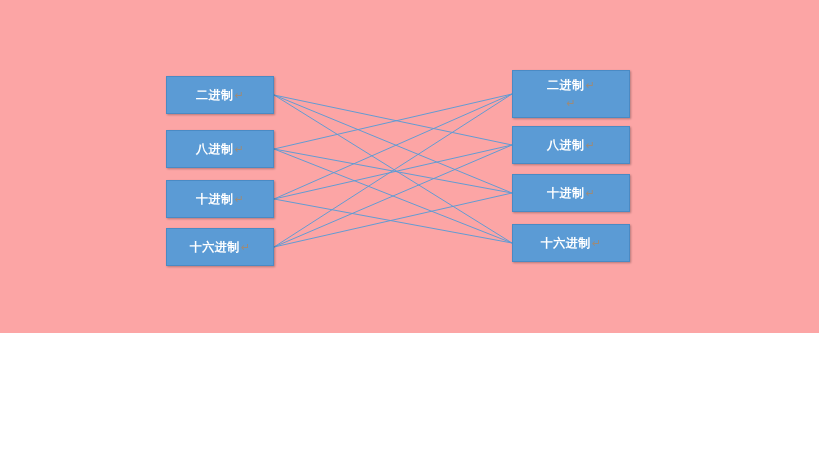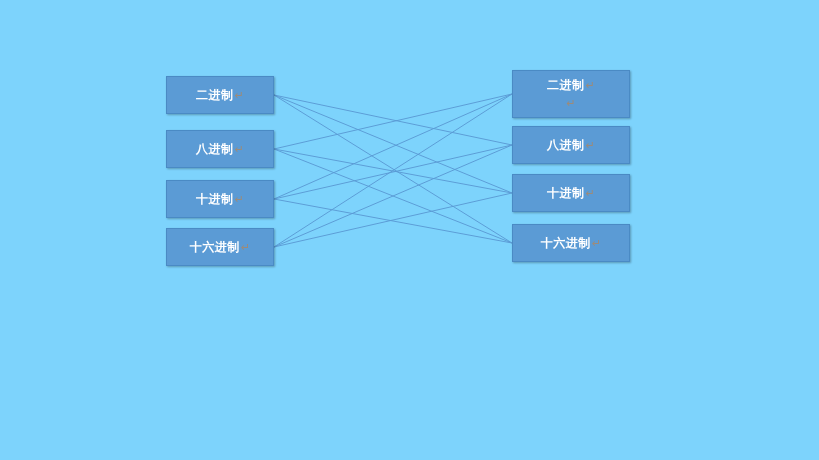--- a/index.html
+++ b/index.html
@@ -9,22 +9,22 @@
   body {
     width: 819px;
     height: 460px;
     background: #ffffff;
     font-family: "Liberation Sans", sans-serif;
     overflow: hidden;
   }
   #canvas {
     position: relative;
     width: 819px;
-    height: 460px;
-    background: #7dd3fc;
+    height: 333px;
+    background: #fca5a5;
     font-family: Liberation Serif, serif;
   }
   #edge-layer {
     position: absolute;
     left: 0;
     top: 0;
     width: 819px;
     height: 460px;
     pointer-events: none;
   }

